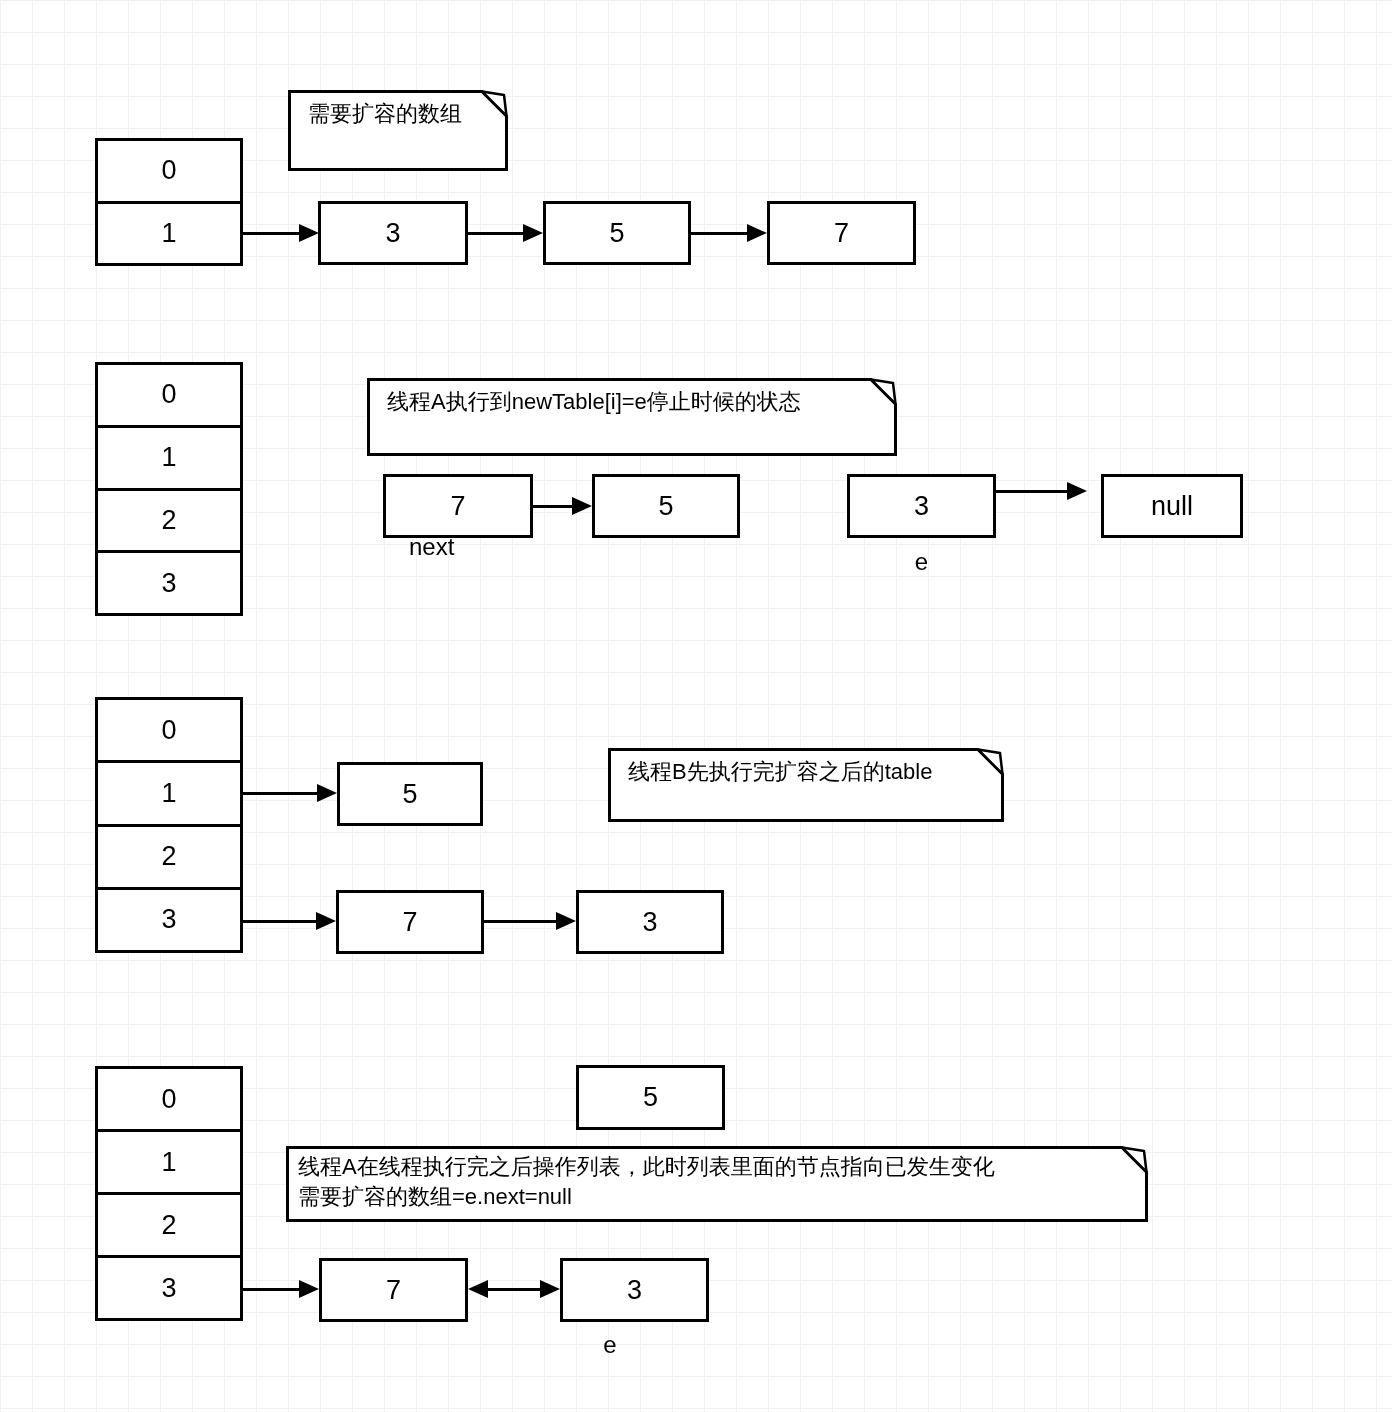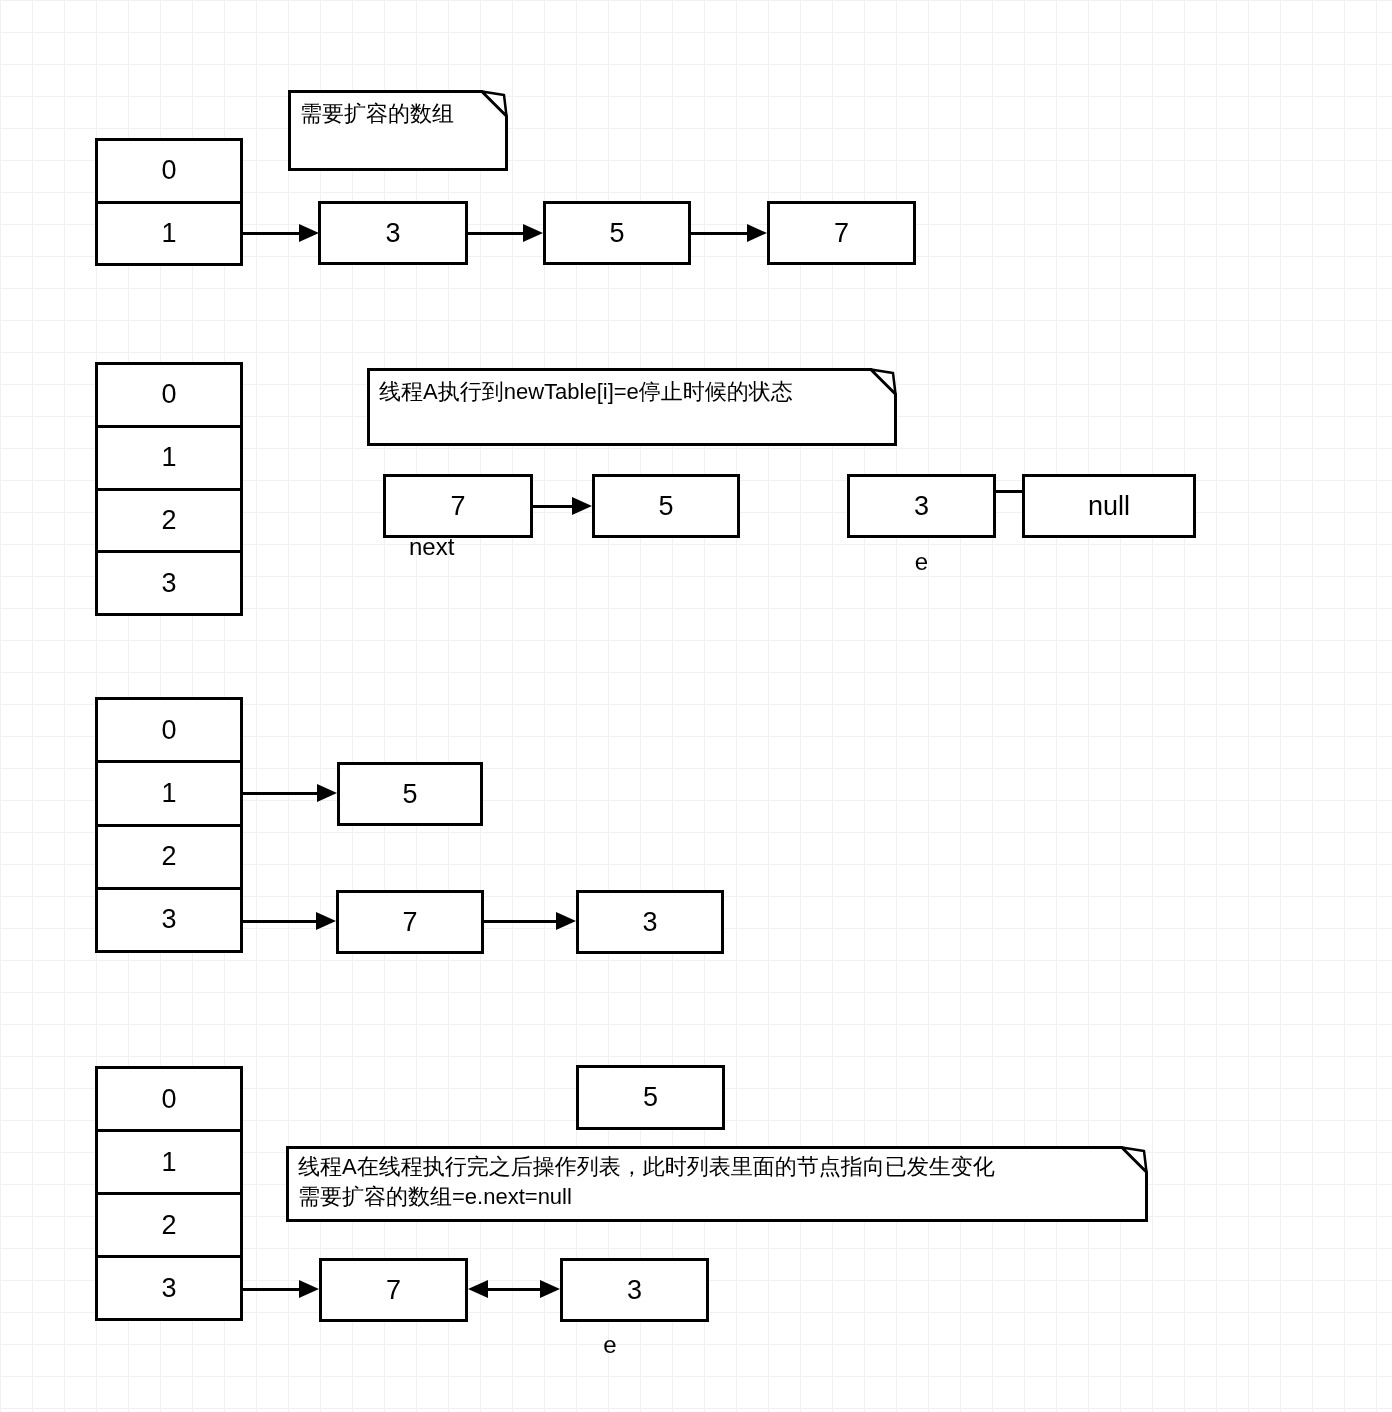--- a/index.html
+++ b/index.html
@@ -44,21 +44,21 @@
     position:absolute;right:0;top:50%;margin-top:-9px;width:0;height:0;
     border-left:20px solid #000;border-top:9px solid transparent;border-bottom:9px solid transparent;
   }
   .arrow .head-l{
     position:absolute;left:0;top:50%;margin-top:-9px;width:0;height:0;
     border-right:20px solid #000;border-top:9px solid transparent;border-bottom:9px solid transparent;
   }
   .note{position:absolute;}
   .note svg{position:absolute;left:0;top:0;display:block;}
   .note .note-text{
-    position:relative;z-index:1;padding:9px 12px;
+    position:relative;z-index:1;padding:9px 20px;
     font-size:22px;line-height:30px;white-space:pre-wrap;
   }
   .floatlabel{
     position:absolute;font-size:24px;line-height:1.1;
   }
   .centered{text-align:center;}
 </style>
 </head>
 <body>
 
@@ -93,51 +93,58 @@
     </div>
   <div class="node" style="left:767px;top:201px;width:149px;height:64px">7</div>
 
   <div class="array" style="left:95px;top:362px;height:254px">
     <div class="cell">0</div>
     <div class="cell">1</div>
     <div class="cell">2</div>
     <div class="cell">3</div>
   </div>
 
-  <div class="note" style="left:367px;top:368px;width:530px;height:78px">
+  <div class="note" style="left:367px;top:378px;width:530px;height:78px">
     <svg width="530" height="78" viewBox="0 0 530 78">
       <path d="M1.5,1.5 L504,1.5 L528.5,26 L528.5,76.5 L1.5,76.5 Z" fill="#ffffff" stroke="#000000" stroke-width="3"></path>
       <path d="M504,1.5 L526,5 L528.5,26 Z" fill="#ffffff" stroke="#000000" stroke-width="2.5" stroke-linejoin="round"></path>
     </svg>
     <div class="note-text">线程A执行到newTable[i]=e停止时候的状态</div>
   </div>
 
   <div class="node" style="left:383px;top:474px;width:150px;height:64px">7</div>
   <div class="arrow r" style="left:533px;top:496px;width:59px">
       <span class="shaft"></span>
       <span class="head-r"></span>
     </div>
   <div class="node" style="left:592px;top:474px;width:148px;height:64px">5</div>
   <div class="floatlabel" style="left:409px;top:534px">next</div>
 
   <div class="node" style="left:847px;top:474px;width:149px;height:64px">3</div>
   <div class="arrow r" style="left:996px;top:481px;width:91px">
       <span class="shaft"></span>
       <span class="head-r"></span>
     </div>
-  <div class="node" style="left:1022px;top:474px;width:174px;height:64px">null</div>
+  <div class="node" style="left:1101px;top:474px;width:142px;height:64px">null</div>
   <div class="floatlabel centered" style="left:847px;top:549px;width:149px">e</div>
 
   <div class="array" style="left:95px;top:697px;height:256px">
     <div class="cell">0</div>
     <div class="cell">1</div>
     <div class="cell">2</div>
     <div class="cell">3</div>
   </div>
 
+  <div class="note" style="left:608px;top:748px;width:396px;height:74px">
+    <svg width="396" height="74" viewBox="0 0 396 74">
+      <path d="M1.5,1.5 L370,1.5 L394.5,26 L394.5,72.5 L1.5,72.5 Z" fill="#ffffff" stroke="#000000" stroke-width="3"></path>
+      <path d="M370,1.5 L392,5 L394.5,26 Z" fill="#ffffff" stroke="#000000" stroke-width="2.5" stroke-linejoin="round"></path>
+    </svg>
+    <div class="note-text">线程B先执行完扩容之后的table</div>
+  </div>
 
   <div class="arrow r" style="left:243px;top:783px;width:94px">
       <span class="shaft"></span>
       <span class="head-r"></span>
     </div>
   <div class="node" style="left:337px;top:762px;width:146px;height:64px">5</div>
 
   <div class="arrow r" style="left:243px;top:911px;width:93px">
       <span class="shaft"></span>
       <span class="head-r"></span>

